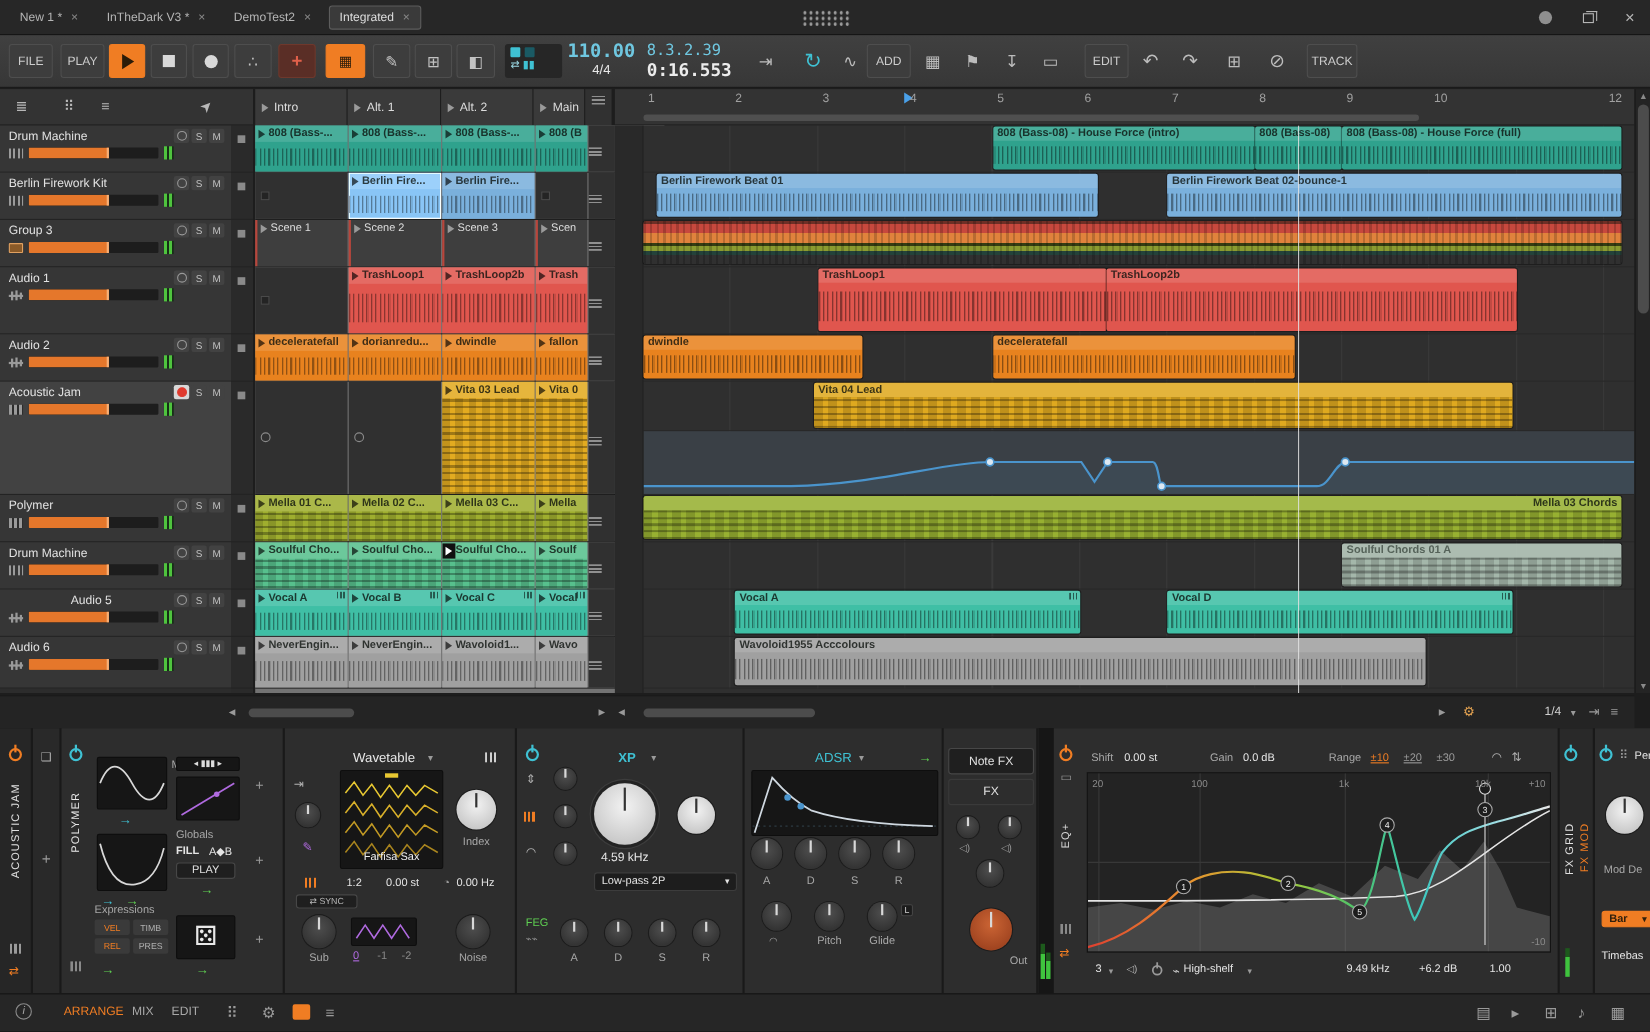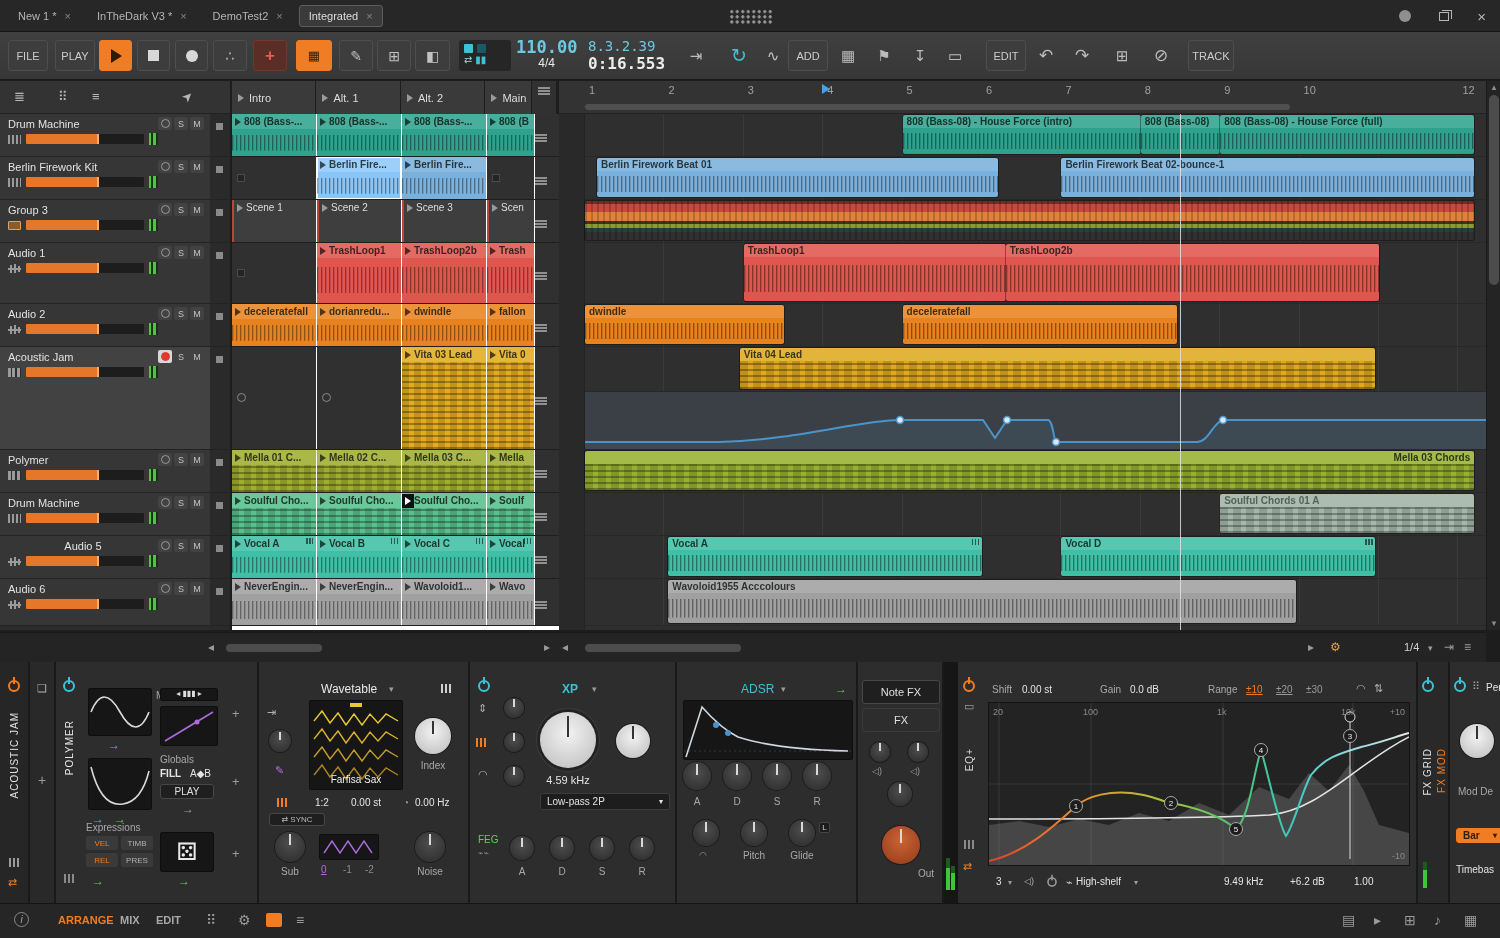--- a/index.html
+++ b/index.html
@@ -75,21 +75,21 @@
 .ticon.inst{background:repeating-linear-gradient(90deg,#9a9a9a 0 3px,#2c2c2c 3px 4.5px)}
 .fader{position:relative;width:118px;height:10px;background:#1d1d1d;border-radius:1px;overflow:hidden}
 .fader .fill{position:absolute;left:0;top:0;bottom:0;width:62%;background:#e5772b}
 .fader .fill::after{content:"";position:absolute;right:0;top:0;bottom:0;width:2px;background:#f5b078}
 .tmeter{width:9px;height:12px;background:repeating-linear-gradient(90deg,#4fc43e 0 2.5px,#173017 2.5px 4.5px)}
 #trackstrip{position:absolute;left:210px;top:114px;width:20px;height:516px;background:#2a2a2a}
 .stripcell{position:relative;border-bottom:1px solid #232323}
 .stripcell::after{content:"";position:absolute;left:6px;top:9px;width:7px;height:7px;background:#8a8a8a}
 
 
-#launcher{position:absolute;left:232px;top:114px;width:372px;height:516px;background:#ffffff}
+#launcher{position:absolute;left:232px;top:114px;width:372px;height:516px;background:#737373}
 .lrow{display:flex;gap:1px;border-bottom:1px solid #1e1e1e}
 .lcell{position:relative;background:#303030;overflow:hidden;display:flex;flex-direction:column}
 .slot-square{position:absolute;left:5px;top:50%;margin-top:-4px;width:8px;height:8px;background:#242424;border:1px solid #4a4a4a}
 .slot-circle{position:absolute;left:5px;top:50%;margin-top:-5px;width:9px;height:9px;border-radius:50%;border:1.5px solid #8a8a8a}
 .llab{display:flex;align-items:center;gap:3px;padding:2px 3px;font-size:10px;font-weight:bold;color:rgba(10,15,12,.78);background:rgba(255,255,255,.13);white-space:nowrap;overflow:hidden;flex:none}
 .llab .ptri{border-left-color:rgba(0,0,0,.65);border-top-width:4px;border-bottom-width:4px}
 .lcell.scene{background:#3e3e3e;border-left:2px solid #b8463c}
 .lcell.scene .llab{background:none;color:#ddd;font-weight:normal}
 .lcell.scene .ptri{border-left-color:#9a9a9a}
 .lcell.selcell{box-shadow:inset 0 0 0 1px rgba(255,255,255,.75);filter:brightness(1.12)}
@@ -146,21 +146,21 @@
 .expbtn{position:absolute;width:32px;height:14px;background:#3a3a3a;border-radius:2px;font-size:8px;color:#b0b0b0;display:flex;align-items:center;justify-content:center}
 .expbtn.on{color:#f07d23}
 .modarr{position:absolute;font-size:12px;font-weight:bold}
 .vmeter{position:absolute;width:4px;background:linear-gradient(0deg,#3fc43e 0 70%,#1d5a1c 70%)}
 .dddown{position:absolute;background:#1d1d1d;border:1px solid #3c3c3c;border-radius:3px;color:#e4e4e4;font-size:10px;display:flex;align-items:center;padding:0 6px;justify-content:space-between}
 .eqtick{position:absolute;font-size:9px;color:#8a8a8a}
 .badge{position:absolute;background:#1c1c1c;border:1px solid #444;color:#cfcfcf;font-size:8px;width:11px;height:11px;display:flex;align-items:center;justify-content:center;border-radius:2px}
 
 
 #statusbar{position:absolute;left:0;top:903px;width:1500px;height:35px;background:#262626;border-top:1px solid #141414;color:#a8a8a8}
-#statusbar .it{position:absolute;top:10px;font-size:11px;font-weight:bold}
+#statusbar .it{position:absolute;top:10px;font-size:11px;font-weight:normal}
 #statusbar .ic{position:absolute;top:8px;font-size:14px;color:#9a9a9a}
 .launchbox{position:absolute;top:9px;width:16px;height:14px;border:2px solid #f07d23;border-radius:2px;background:#f07d23}
 .infoc{position:absolute;top:8px;width:15px;height:15px;border:1.5px solid #8a8a8a;border-radius:50%;text-align:center;line-height:14px;font-size:10px;font-style:italic}
 </style>
 </head>
 <body>
 
 <div id="app">
 
   <div id="titlebar">

